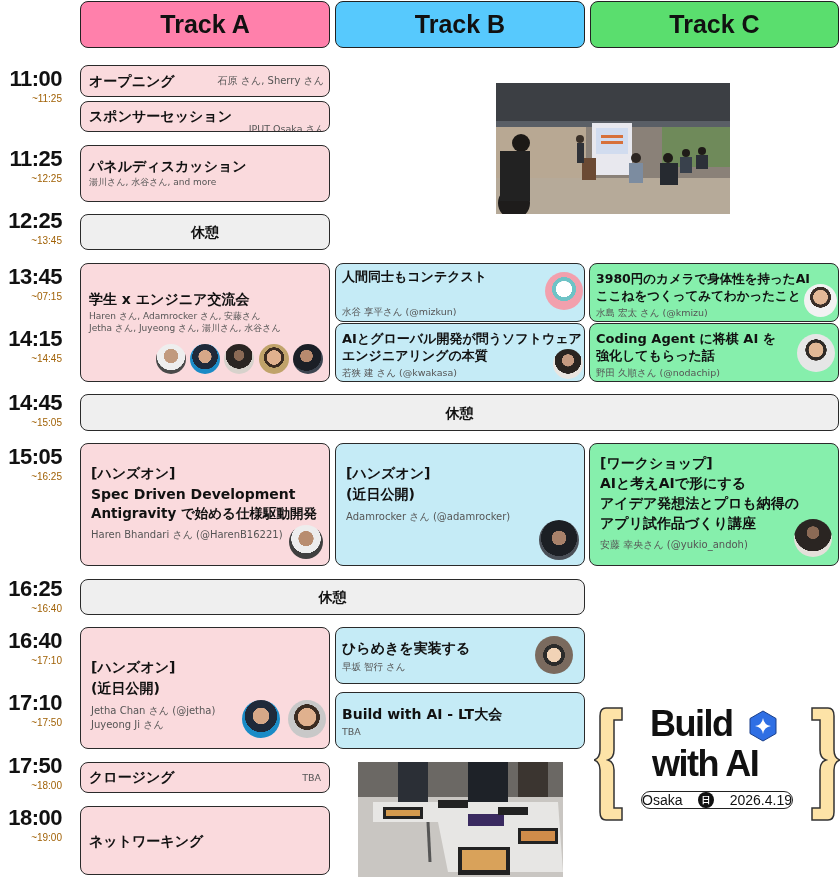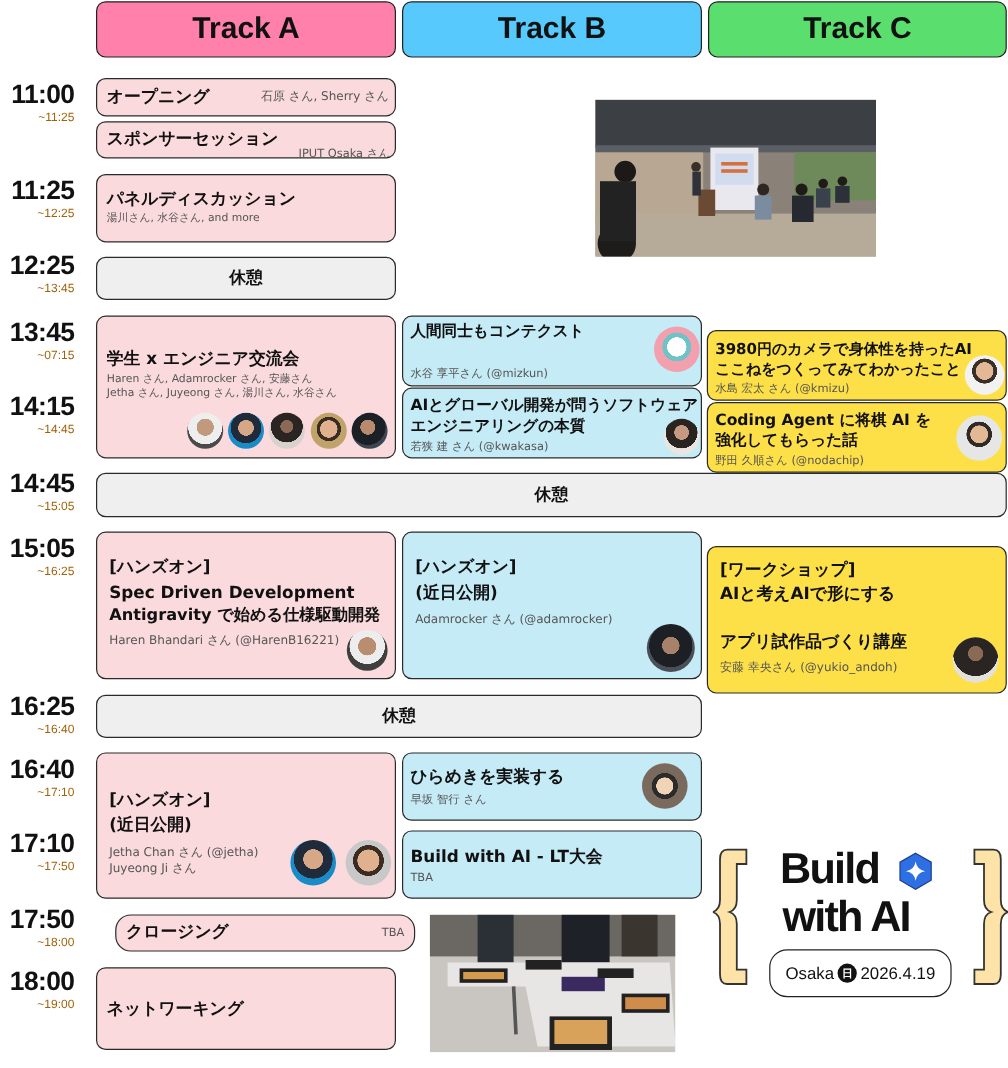--- a/index.html
+++ b/index.html
@@ -8,21 +8,21 @@
     .abs { position: absolute; }
     .hdr { position: absolute; top: 1px; height: 47px; border: 1.5px solid #222; border-radius: 8px;
            display: flex; align-items: center; justify-content: center;
            font-family: "Liberation Sans", sans-serif; font-weight: 700; font-size: 25px; color: #111; }
     .time { position: absolute; left: 0; width: 62px; text-align: right; }
     .time .start { font-family: "Liberation Sans", sans-serif; font-weight: 700; font-size: 22px; line-height: 22px; display: block; letter-spacing: -0.5px; }
     .time .end { font-family: Liberation Sans, sans-serif; font-size: 10px; line-height: 18px; display: block; color: #a16207; }
     .box { position: absolute; border: 1.5px solid #2a2a2a; border-radius: 8px; overflow: hidden; }
     .pink { background: #fadadd; }
     .blue { background: #c5ebf6; }
-    .green { background: #fde047; margin-top: 12px; }
+    .green { background: #86efac; }
     .gray { background: #efefef; }
     .title { font-weight: 700; font-size: 14px; line-height: 18px; color: #111; }
     .sub { font-size: 9.5px; line-height: 13px; color: #555; }
     .center { display: flex; align-items: center; justify-content: center; }
     .avatar { position: absolute; border-radius: 50%; overflow: hidden; }
     .photo { position: absolute; overflow: hidden; }
   </style>
 </head>
 <body>
 
@@ -186,20 +186,21 @@
 <div class="box blue" style="left:335px;top:443px;width:250px;height:123px;">
   <span class="title abs" style="left:10px;top:20px;">[ハンズオン]</span>
   <span class="title abs" style="left:10px;top:41px;">(近日公開)</span>
   <span class="sub abs" style="left:10px;top:66px;font-size:10px;">Adamrocker さん (@adamrocker)</span>
   <div class="avatar" style="left:203px;top:76px;width:40px;height:40px;background:radial-gradient(circle at 50% 45%, #a8816a 0 24%, #1c1f24 25% 60%, #4a4f57 61%);"></div>
 </div>
 
 <div class="box green" style="left:589px;top:443px;width:250px;height:123px;">
   <span class="title abs" style="left:10px;top:10px;">[ワークショップ]</span>
   <span class="title abs" style="left:10px;top:30px;">AIと考えAIで形にする</span>
+  <span class="title abs" style="left:10px;top:50px;">アイデア発想法とプロも納得の</span>
   <span class="title abs" style="left:10px;top:70px;">アプリ試作品づくり講座</span>
   <span class="sub abs" style="left:10px;top:94px;font-size:10px;">安藤 幸央さん (@yukio_andoh)</span>
   <div class="avatar" style="left:204px;top:75px;width:38px;height:38px;background:radial-gradient(circle at 50% 36%, #8b6a55 0 20%, #2a2522 21% 60%, #e4e0da 61%);"></div>
 </div>
 
 <div class="box gray center" style="left:80px;top:579px;width:505px;height:36px;">
   <span class="title">休憩</span>
 </div>
 
 <div class="box pink" style="left:80px;top:627px;width:250px;height:122px;">
@@ -215,21 +216,21 @@
   <span class="title abs" style="left:6px;top:11px;">ひらめきを実装する</span>
   <span class="sub abs" style="left:6px;top:32px;">早坂 智行 さん</span>
   <div class="avatar" style="left:199px;top:8px;width:38px;height:38px;background:radial-gradient(circle at 50% 50%, #f1d3b6 0 26%, #2b2b2b 27% 40%, #7a6a5e 41%);"></div>
 </div>
 
 <div class="box blue" style="left:335px;top:692px;width:250px;height:57px;">
   <span class="title abs" style="left:6px;top:12px;">Build with AI - LT大会</span>
   <span class="sub abs" style="left:6px;top:32px;">TBA</span>
 </div>
 
-<div class="box pink" style="left:96px;top:762px;width:250px;height:31px;border-radius:13px;">
+<div class="box pink" style="left:80px;top:762px;width:250px;height:31px;">
   <span class="title abs" style="left:8px;top:5px;">クロージング</span>
   <span class="sub abs" style="right:8px;top:8px;">TBA</span>
 </div>
 
 <div class="box pink" style="left:80px;top:806px;width:250px;height:69px;">
   <span class="title abs" style="left:8px;top:25px;">ネットワーキング</span>
 </div>
 
 <div class="photo" style="left:358px;top:762px;width:205px;height:115px;">
   <svg width="205" height="115" viewBox="0 0 205 115">
@@ -256,21 +257,21 @@
   <svg width="246" height="130" viewBox="0 0 246 130" class="abs" style="left:0;top:0;">
     <path d="M28,8 H12 Q6,8 6,16 V50 Q6,58 0,60 Q6,62 6,70 V112 Q6,120 12,120 H28 V108 H20 V70 Q20,62 14,60 Q20,58 20,50 V20 H28 Z" fill="#fde3a7" stroke="#333" stroke-width="1.5"></path>
     <path d="M218,8 H234 Q240,8 240,16 V50 Q240,58 246,60 Q240,62 240,70 V112 Q240,120 234,120 H218 V108 H226 V70 Q226,62 232,60 Q226,58 226,50 V20 H218 Z" fill="#fde3a7" stroke="#333" stroke-width="1.5"></path>
   </svg>
   <span class="abs" style="left:56px;top:4px;font-family:'Liberation Sans',sans-serif;font-weight:700;font-size:36px;letter-spacing:-1.5px;line-height:40px;">Build</span>
   <svg class="abs" width="32" height="32" viewBox="0 0 32 32" style="left:153px;top:10px;">
     <polygon points="16,1 29,8.5 29,23.5 16,31 3,23.5 3,8.5" fill="#2f6fe4" stroke="#1a3f8a" stroke-width="1"></polygon>
     <path d="M16,8 Q17,15 24,16 Q17,17 16,24 Q15,17 8,16 Q15,15 16,8 Z" fill="#fff"></path>
   </svg>
   <span class="abs" style="left:58px;top:44px;font-family:'Liberation Sans',sans-serif;font-weight:700;font-size:36px;letter-spacing:-1.5px;line-height:40px;">with AI</span>
-  <div class="abs" style="left:47px;top:91px;width:152px;height:40px;border:1.5px solid #222;border-radius:15px;background:#fff;display:flex;align-items:center;justify-content:center;gap:3px;font-family:'Liberation Sans',sans-serif;font-size:14px;">
+  <div class="abs" style="left:47px;top:91px;width:152px;height:18px;border:1.5px solid #222;border-radius:15px;background:#fff;display:flex;align-items:center;justify-content:flex-end;gap:16px;font-family:'Liberation Sans',sans-serif;font-size:14px;">
     <span>Osaka</span>
     <span style="display:inline-flex;width:16px;height:16px;border-radius:50%;background:#111;color:#fff;font-size:9px;align-items:center;justify-content:center;font-weight:700;">日</span>
     <span>2026.4.19</span>
   </div>
 </div>
 
 <div class="abs" style="left:599px;top:889px;height:26px;display:flex;align-items:flex-end;gap:8px;">
   <svg width="36" height="22" viewBox="0 0 36 22">
     <path d="M14,2 L3,9" stroke="#ea4335" stroke-width="6" stroke-linecap="round"></path>
     <path d="M3,13 L14,20" stroke="#4285f4" stroke-width="6" stroke-linecap="round"></path>

